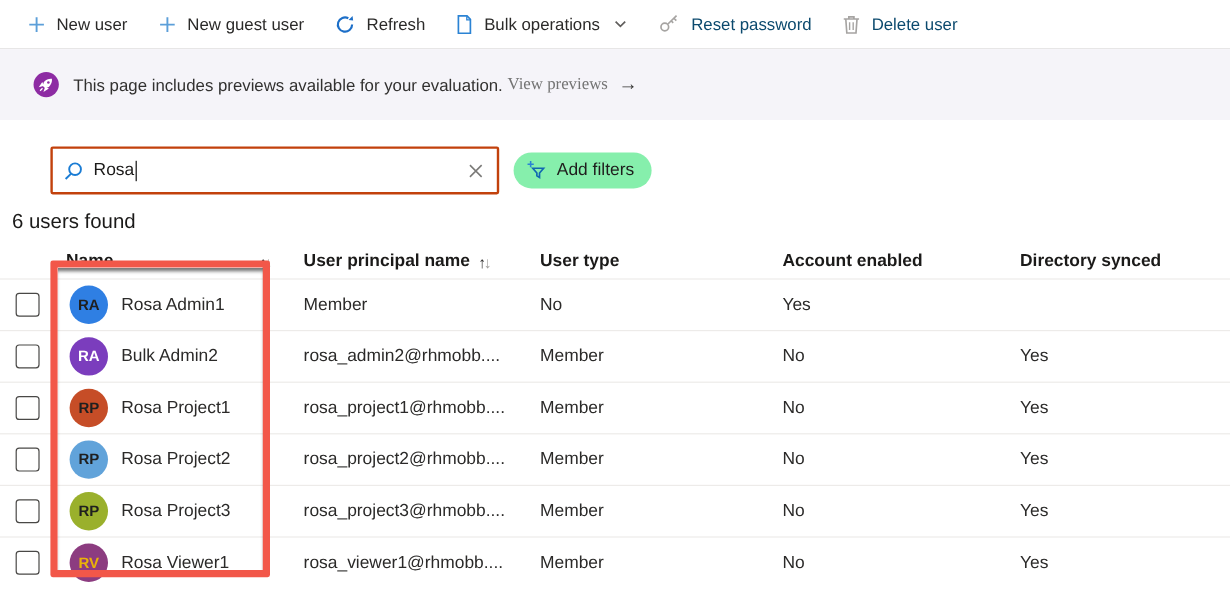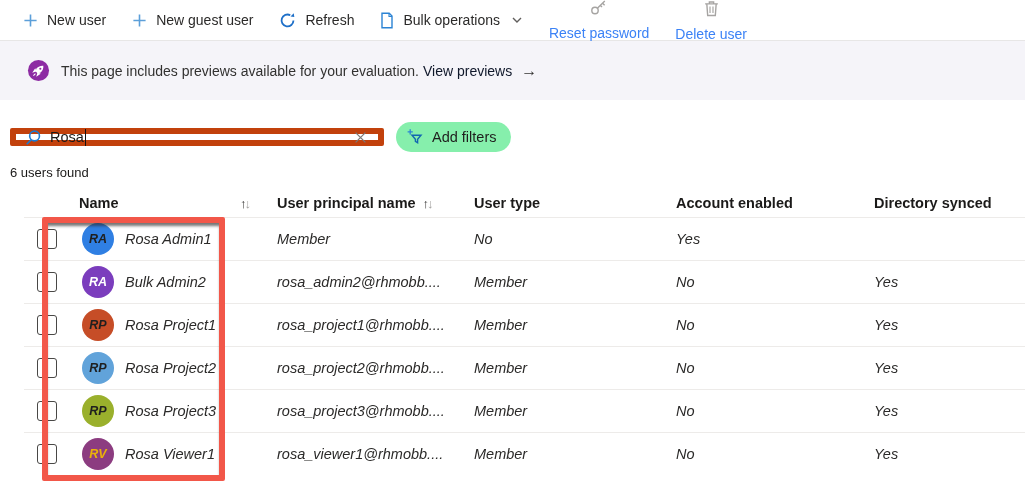--- a/index.html
+++ b/index.html
@@ -5,57 +5,57 @@
   * { box-sizing: border-box; margin: 0; padding: 0; }
   html,body { width:1025px; height:498px; background:#fff; overflow:hidden;
     font-family:"Liberation Sans", sans-serif; color:#2b2a29; }
   .screen { position:relative; width:1025px; height:498px; }
 
   
   .toolbar { height:41px; display:flex; align-items:center; padding-left:10px;
     border-bottom:1px solid #e7e6e6; }
   .tb-item { display:flex; align-items:center; gap:9px; padding:0 13px; height:100%;
     background:none; border:none; font-family:inherit; font-size:14px; color:#2b2a29; cursor:pointer; white-space:nowrap; }
-  .tb-item.disabled { color:#3b82f6; cursor:default;flex-direction:column; }
+  .tb-item.disabled { color:#0c4a6e; cursor:default; }
   .tb-item svg { flex:0 0 auto; }
   .tb-chevron { margin-left:2px; display:flex; }
 
   
   .banner { height:59px; background:#f5f4f9; display:flex; align-items:center;
     padding-left:27px; font-size:14px; color:#323130; }
   .banner-icon { display:flex; margin-right:11px; }
-  .banner-link { color:#0f172a; text-decoration:none; margin-left:4px; cursor:pointer; }
+  .banner-link { color:#737373; text-decoration:none; margin-left:4px; cursor:pointer;font-family:Liberation Serif, serif; }
   .banner-arrow { margin-left:9px; font-size:16px; color:#323130; }
 
   
   .search-row { margin:22px 0 0 10px; display:flex; align-items:center; gap:12px; }
-  .search-box { width:374px; height:18px; border:6px solid #c2410c; border-radius:2px;
-    background:#fff; display:flex; align-items:center; padding:0 9px; }
+  .search-box { width:374px; height:40px; border:2px solid #c2410c; border-radius:2px;
+    background:#fff; display:flex; align-items:center; padding:0 9px;margin-left:32px; }
   .search-box svg { flex:0 0 auto; }
   .search-text { margin-left:8px; font-size:14.5px; color:#1b1a19; }
   .caret { width:1.5px; height:17px; background:#111; margin-left:1px; }
   .clear-btn { margin-left:auto; display:flex; cursor:pointer; padding:2px; }
   .add-filters { height:30px; border:none; border-radius:15px; background:#86efac;
     display:flex; align-items:center; gap:7px; padding:0 15px 0 11px;
     font-family:inherit; font-size:14.5px; color:#1f1e1d; cursor:pointer; }
 
-  .results-count { margin:13px 0 0 10px; font-size:13px; color:#1b1a19; }
-
-  
-  .table { margin-top:9px;margin-left:24px; }
+  .results-count { margin:13px 0 0 10px; font-size:17px; color:#1b1a19; }
+
+  
+  .table { margin-top:9px; }
   .thead, .trow { display:grid; grid-template-columns:46px 207px 197px 202px 198px 1fr;
     align-items:center; }
   .thead { height:28px; font-weight:bold; font-size:14.5px; color:#1b1a19; }
   .th-name { display:flex; align-items:center; justify-content:space-between;
     padding-left:9px; padding-right:28px; }
   .th-upn { display:flex; align-items:center; gap:7px; }
   .sort { font-size:13px; letter-spacing:-2px; }
   .sort .up { color:#323130; }
   .sort .dn { color:#a19f9d; }
-  .trow { height:43px; border-top:1px solid #edebe9; font-size:14.5px; color:#2b2a29;font-style:italic; }
+  .trow { height:43px; border-top:1px solid #edebe9; font-size:14.5px; color:#2b2a29; }
   .c0 { padding-left:13px; }
   .checkbox { display:block; width:20px; height:20px; border:1px solid #494846;
     border-radius:3px; background:#fff; cursor:pointer; }
   .c1 { display:flex; align-items:center; gap:11px; padding-left:12px; }
   .avatar { width:32px; height:32px; border-radius:50%; display:flex; align-items:center;
     justify-content:center; font-size:12.5px; font-weight:bold; flex:0 0 auto; }
 
   
   .annotation-rect { position:absolute; left:42px; top:217px; width:183px; height:264px;
     border:6px solid #f25749; border-radius:2px; pointer-events:none;

